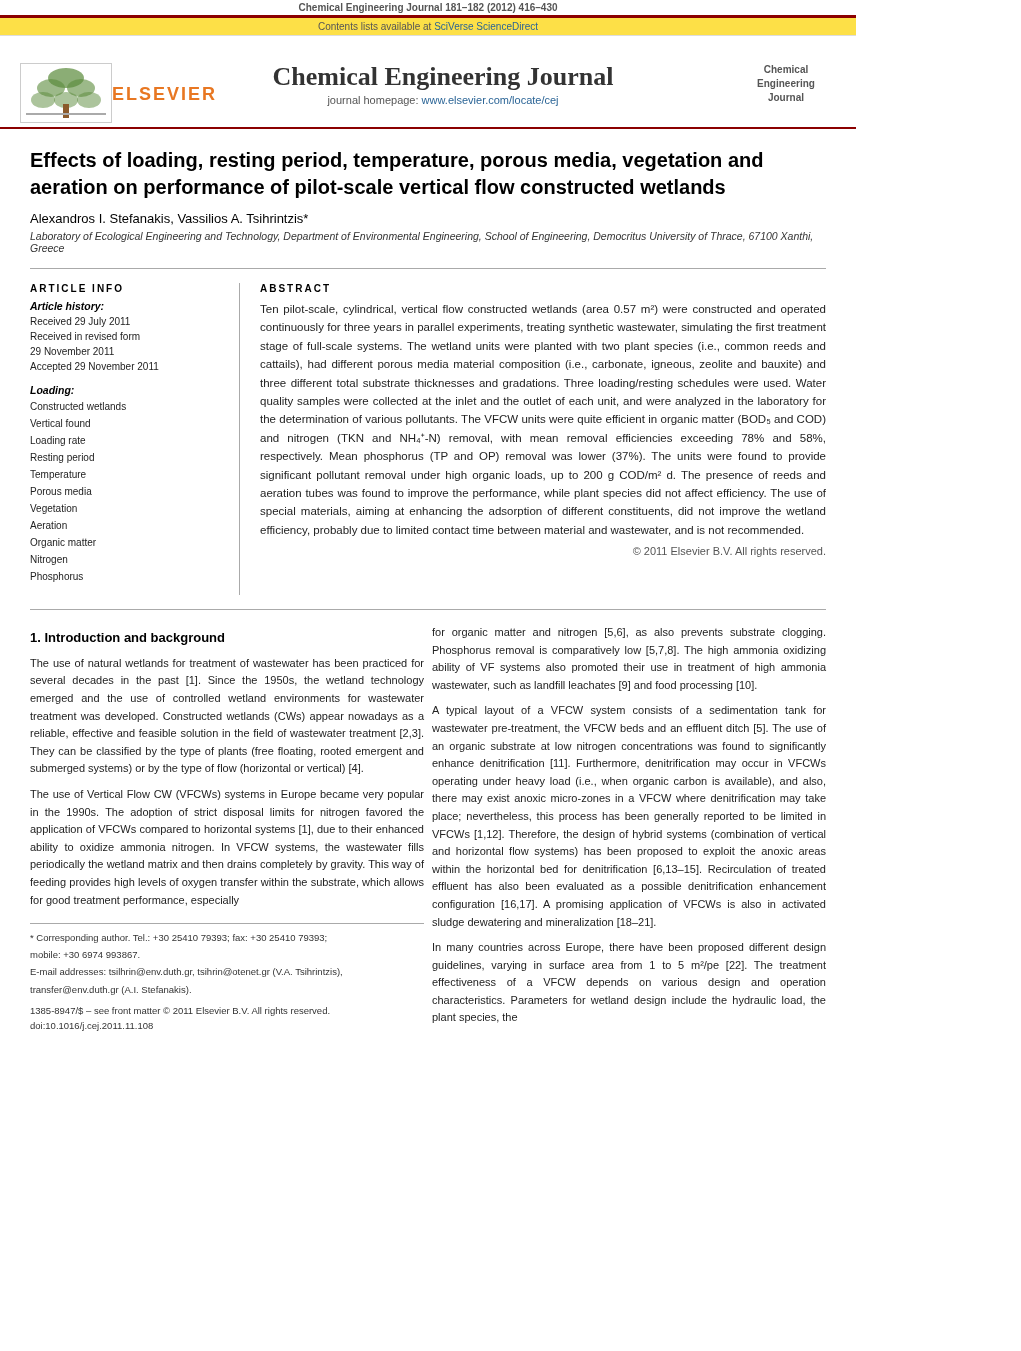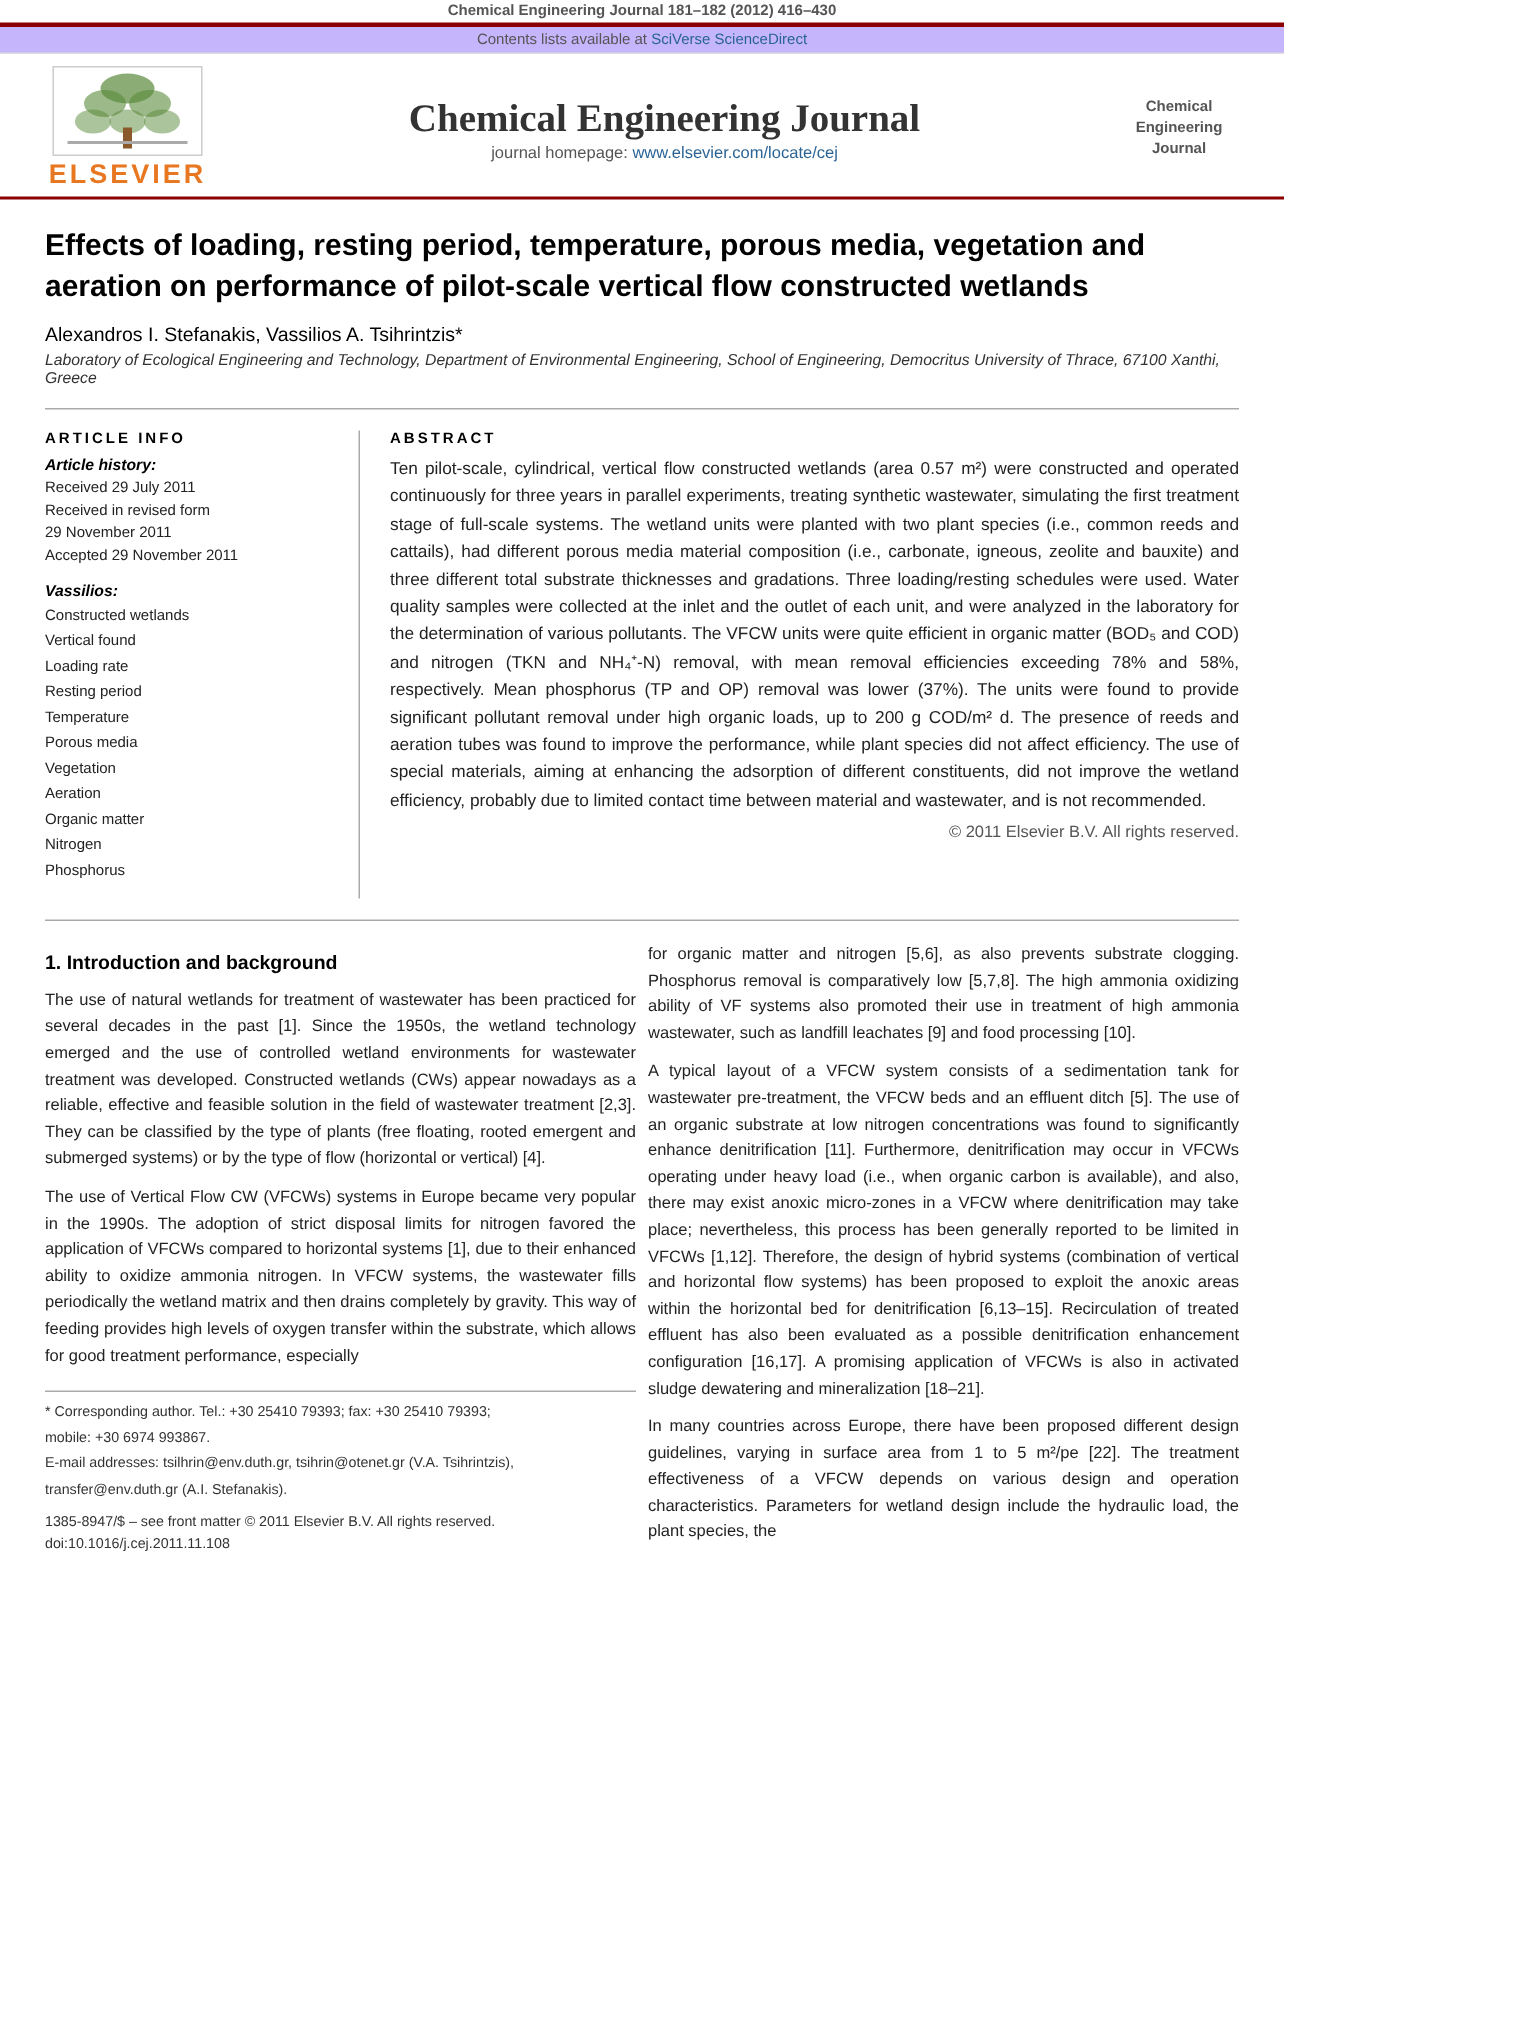--- a/index.html
+++ b/index.html
@@ -19,23 +19,24 @@
     }
     .journal-banner {
       display: flex;
       align-items: center;
       justify-content: space-between;
       padding: 8px 20px 4px 20px;
       border-bottom: 2px solid #8b0000;
     }
     .elsevier-logo {
       display: flex;
-      flex-direction: column;
+      flex-direction: row;
       align-items: center;
       width: 130px;
+      margin-top: 19px;
     }
     .elsevier-tree {
       width: 100px;
       height: 60px;
       background: #fff;
       border: 1px solid #ccc;
       display: flex;
       align-items: center;
       justify-content: center;
       font-size: 9px;
@@ -75,21 +76,21 @@
       color: #555;
       text-align: center;
       width: 100px;
       line-height: 1.4;
     }
     .sciverse-bar {
       font-size: 10px;
       color: #555;
       text-align: center;
       padding: 3px;
-      background: #c4b5fd;
+      background: #fde047;
       border-bottom: 1px solid #ddd;
     }
     .sciverse-bar a { color: #2a6496; text-decoration: none; }
     
     .content {
       padding: 18px 30px 18px 30px;
     }
     .article-title {
       font-size: 20px;
       font-weight: bold;
@@ -293,21 +294,21 @@
         <div class="section-label">ARTICLE INFO</div>
 
         <div class="article-info-section">
           <div class="article-info-label">Article history:</div>
           <div class="article-info-text">Received 29 July 2011</div>
           <div class="article-info-text">Received in revised form<br>29 November 2011</div>
           <div class="article-info-text">Accepted 29 November 2011</div>
         </div>
 
         <div class="article-info-section">
-          <div class="article-info-label">Vassilios:</div>
+          <div class="article-info-label">Loading:</div>
           <ul class="keywords-list">
             <li>Constructed wetlands</li>
             <li>Vertical found</li>
             <li>Loading rate</li>
             <li>Resting period</li>
             <li>Temperature</li>
             <li>Porous media</li>
             <li>Vegetation</li>
             <li>Aeration</li>
             <li>Organic matter</li>

